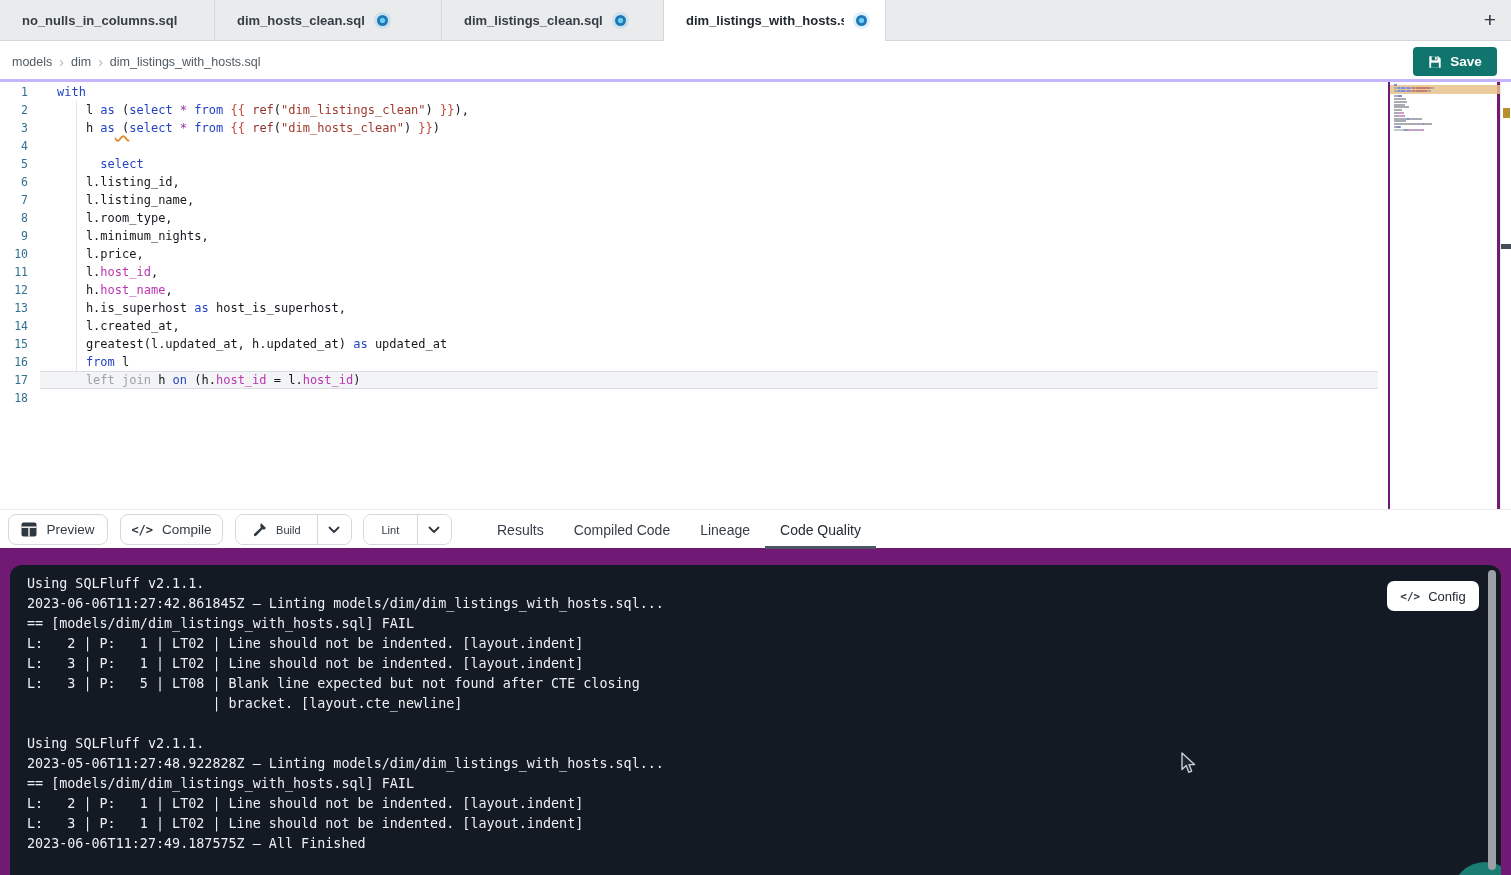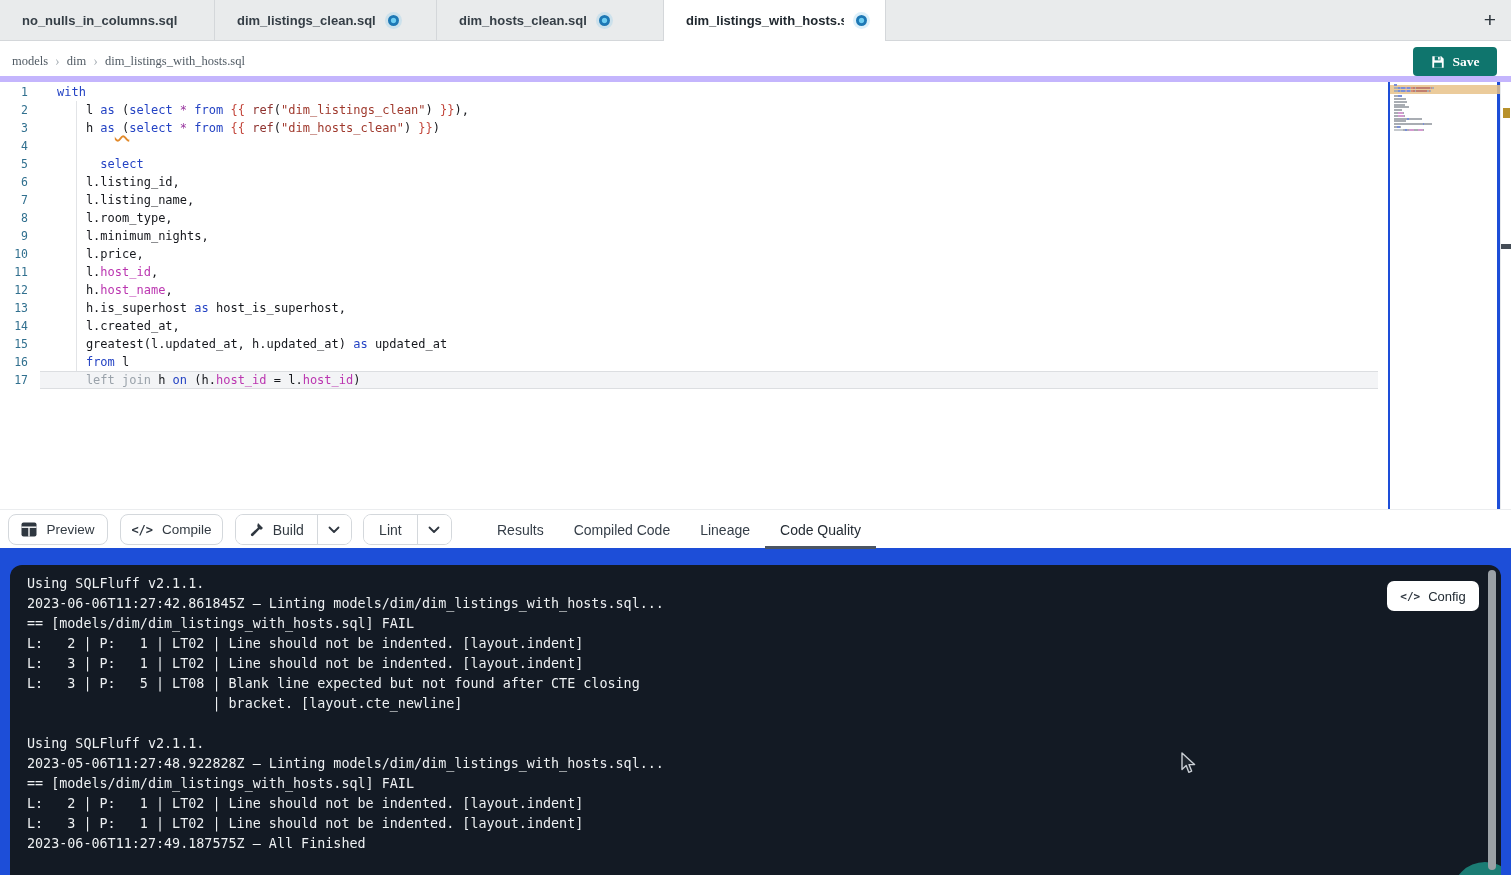--- a/index.html
+++ b/index.html
@@ -1,30 +1,30 @@
 <!DOCTYPE html>
 <html><head>
 <meta charset="utf-8">
 <style>
   * { margin:0; padding:0; box-sizing:border-box; }
   html,body { width:1511px; height:875px; background:#fff; font-family:"Liberation Sans", sans-serif; }
-  .app { position:relative; width:1511px; height:875px; overflow:hidden; background:#1d4ed8; }
+  .app { position:relative; width:1511px; height:875px; overflow:hidden; background:#701a75; }
 
   
   .tabbar { position:absolute; left:0; top:0; width:1511px; height:41px; background:#e9ebec; border-bottom:1px solid #d4d7da; display:flex; }
   .tab { height:41px; display:flex; align-items:center; padding:0 16px 0 22px; border-right:1px solid #d4d7da; font-size:13px; font-weight:600; color:#353e46; cursor:default; }
   .tab .tab-label { white-space:nowrap; overflow:hidden; }
   .tab.active { background:#fff; color:#20282f; }
   .dot { width:11px; height:11px; border-radius:50%; margin-left:auto; margin-right:2px; flex:none;
          background:radial-gradient(circle at 50% 50%, #6fcdf2 0 28%, #1d78b5 40% 100%);
          box-shadow:0 0 0 3px rgba(120,195,235,.25); margin-left:12px; }
   .newtab { position:absolute; right:6px; top:5px; width:30px; height:30px; display:flex; align-items:center; justify-content:center; font-size:21px; color:#2d353d; font-weight:400; }
 
   
-  .crumbbar { position:absolute; left:0; top:41px; width:1511px; height:41px; background:#fff; border-bottom:6px solid #c4b5fd;font-family:Liberation Serif, serif; }
+  .crumbbar { position:absolute; left:0; top:41px; width:1511px; height:41px; background:#fff; border-bottom:3px solid #c4b5fd; }
   .breadcrumb { position:absolute; left:10px; top:0; height:41px; display:flex; align-items:center; font-size:12.5px; color:#515b64; }
   .crumb { margin:0 2px; }
   .crumb-sep { margin:0 5px; color:#aeb5bb; font-size:14px; }
   .save-btn { position:absolute; right:14px; top:6px; width:84px; height:29px; background:#0f756d; border-radius:4px; display:flex; align-items:center; justify-content:center; gap:8px; color:#fff; font-size:13.5px; font-weight:600; cursor:pointer; }
 
   
   .editor { position:absolute; left:0; top:82px; width:1388px; height:427px; background:#fff; font-family:"DejaVu Sans Mono", monospace; font-size:12px; padding-top:1px; }
   .indent-guide { position:absolute; left:76px; top:19px; width:1px; height:288px; background:#e2e4e7; }
   .line { position:relative; height:18px; display:flex; align-items:center; }
   .ln { width:28px; text-align:right; color:#31708f; flex:none; font-size:11.5px; }
@@ -54,21 +54,21 @@
   .ruler { position:absolute; left:1500px; top:82px; width:11px; height:427px; border-left:1px solid #e8eaec; background:#fff; }
   .ruler-warn { position:absolute; left:2px; top:26px; width:7px; height:10px; background:#b8912a; }
   .ruler-dash { position:absolute; left:0; top:162px; width:11px; height:5px; background:#444c56; }
 
   
   .toolbar { position:absolute; left:0; top:509px; width:1511px; height:39px; background:#fff; border-top:1px solid #ebedef; }
   .btn { position:absolute; top:4px; height:31px; background:#fff; border:1px solid #d4d8dc; border-radius:8px; display:flex; align-items:center; justify-content:center; gap:9px; font-size:13.5px; color:#333b43; font-weight:400; cursor:pointer; }
   .btn svg, .btn .glyph { flex:none; }
   .glyph { font-family:"DejaVu Sans Mono", monospace; font-weight:700; font-size:12px; color:#2f3740; }
   .split { position:absolute; top:4px; height:31px; display:flex; border:1px solid #d4d8dc; border-radius:8px; overflow:hidden; background:#fff; }
-  .split .seg { display:flex; align-items:center; justify-content:center; gap:9px; font-size:14px; color:#333b43; cursor:pointer; background:#fff; }
+  .split .seg { display:flex; align-items:center; justify-content:center; gap:9px; font-size:11px; color:#333b43; cursor:pointer; background:#fff; }
   .split .seg + .seg { border-left:1px solid #d4d8dc; }
   .panel-tabs { position:absolute; left:482px; top:0; height:39px; display:flex; }
   .ptab { position:relative; height:39px; display:flex; align-items:center; padding:0 15px; font-size:14px; color:#353e48; cursor:pointer; }
   .ptab.active { color:#242c34; font-weight:400; }
   .ptab.active::after { content:""; position:absolute; left:0; right:0; bottom:0; height:3px; background:#4b5563; }
 
   
   .console { position:absolute; left:10px; top:565px; width:1491px; height:310px; background:#131a24; border-radius:12px 12px 0 0; overflow:hidden; }
   .console-lines { position:absolute; left:17px; top:9px; }
   .cline { font-family:"DejaVu Sans Mono", monospace; font-size:13.4px; line-height:20px; color:#edf0f2; white-space:pre; }
@@ -83,26 +83,26 @@
 </head>
 <body>
 
 <div class="app">
 
   <div class="tabbar">
     <div id="tab-strip" style="display:flex;">
         <div class="tab" style="width: 215px;">
           <span class="tab-label">no_nulls_in_columns.sql</span>
         </div>
+        <div class="tab" style="width: 227px;">
+          <span class="tab-label">dim_hosts_clean.sql</span>
+          <span class="dot"></span>
+        </div>
         <div class="tab" style="width: 222px;">
           <span class="tab-label">dim_listings_clean.sql</span>
-          <span class="dot"></span>
-        </div>
-        <div class="tab" style="width: 227px;">
-          <span class="tab-label">dim_hosts_clean.sql</span>
           <span class="dot"></span>
         </div>
         <div class="tab active" style="width: 222px;">
           <span class="tab-label">dim_listings_with_hosts.sql</span>
           <span class="dot"></span>
         </div>
       </div>
     <div class="newtab">+</div>
   </div>
 
@@ -188,20 +188,24 @@
           <span class="ln">15</span>
           <span class="lc"><span class="tk-pl">    greatest(l.updated_at, h.updated_at) </span><span class="tk-kw">as</span><span class="tk-pl"> updated_at</span></span>
         </div>
         <div class="line">
           <span class="ln">16</span>
           <span class="lc"><span class="tk-pl">    </span><span class="tk-kw">from</span><span class="tk-pl"> l</span></span>
         </div>
         <div class="line active">
           <span class="ln">17</span>
           <span class="lc"><span class="tk-gr">    left join</span><span class="tk-pl"> h </span><span class="tk-kw">on</span><span class="tk-pl"> (h.</span><span class="tk-col">host_id</span><span class="tk-pl"> = l.</span><span class="tk-col">host_id</span><span class="tk-pl">)</span></span>
+        </div>
+        <div class="line">
+          <span class="ln">18</span>
+          <span class="lc"></span>
         </div>
       </div>
   </div>
 
   <div class="minimap">
     <div class="mm-band"></div>
     <div class="mm-lines" id="mm-lines">
         <div class="mm-line">
           <span class="mm-kw" style="width: 2.8px;"></span>
         </div>

